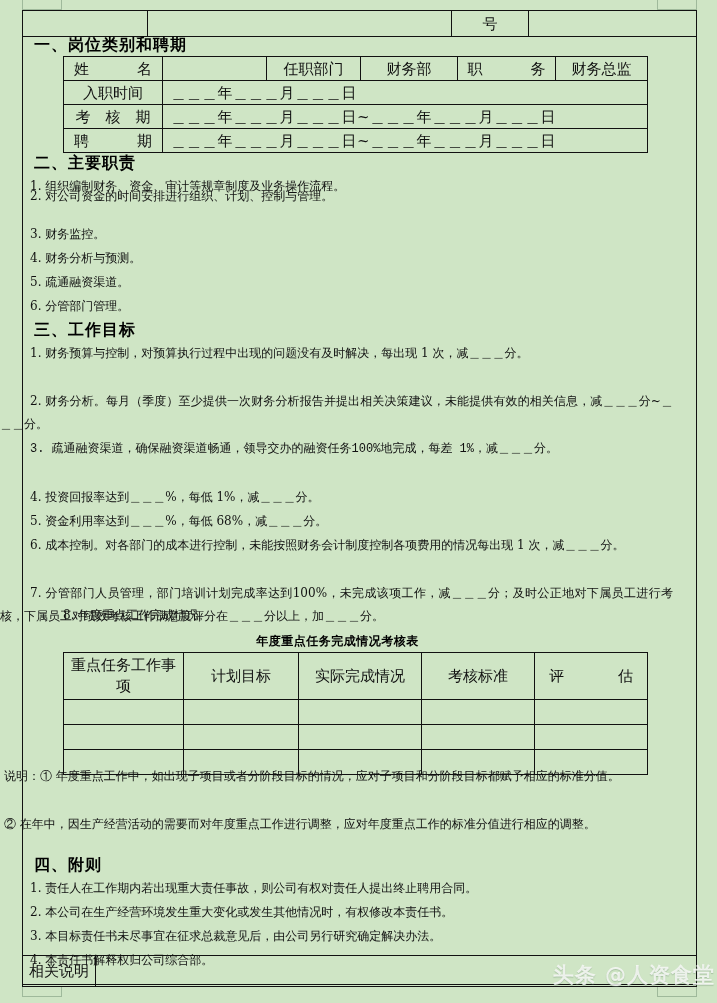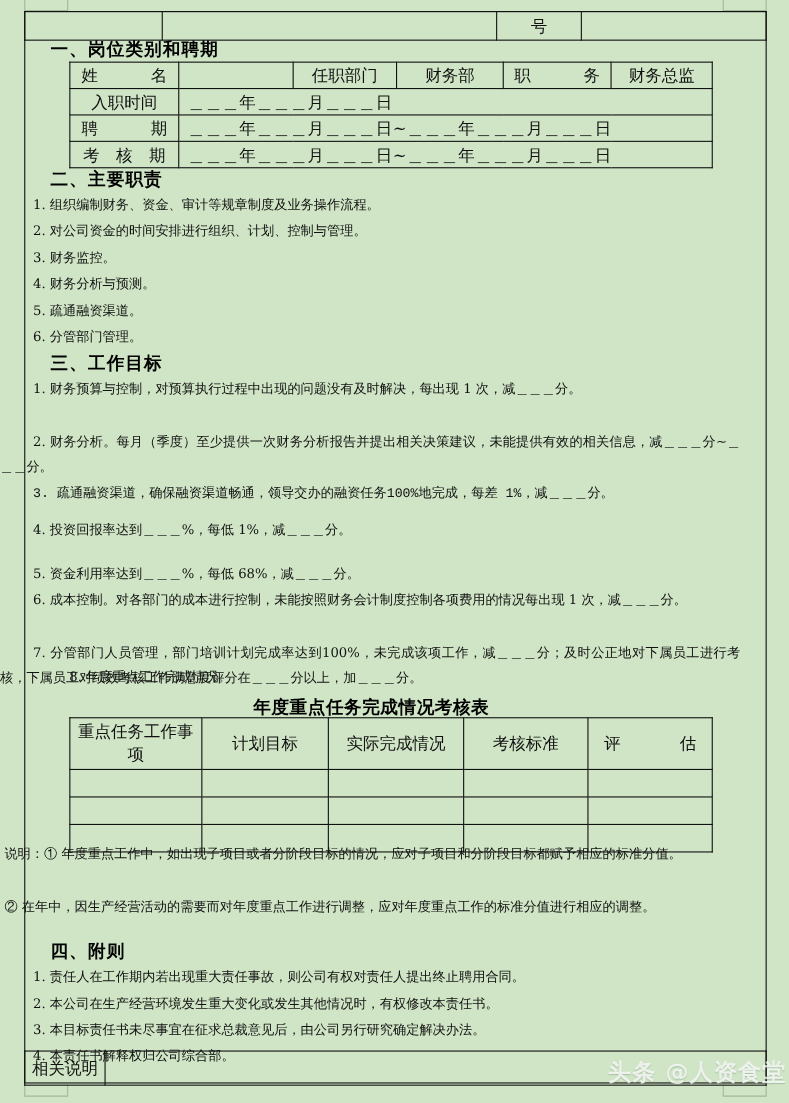--- a/index.html
+++ b/index.html
@@ -65,21 +65,20 @@
   
   .sec-h {
     position: absolute;
     left: 0;
     width: 675px;
     font-size: 16px;
     font-weight: bold;
     letter-spacing: 1px;
     text-indent: 34px;
     color: #000;
-    padding-left: 12px;
   }
 
   
   .para {
     position: absolute;
     left: 0px;
     width: 675px;
     font-size: 12px;
     line-height: 23.4px;
     color: #111;
@@ -103,21 +102,21 @@
     text-align: left;
     padding-left: 8px;
     letter-spacing: 0.5px;
   }
 
   
   .task-title {
     position: absolute;
     left: 0; width: 675px;
     text-align: center;
-    font-size: 16px;
+    font-size: 12px;
     font-weight: bold;
     color: #000;
     letter-spacing: 0.5px;
   }
   .task-table {
     position: absolute;
     left: 63px;
     width: 585px;
   }
   .task-table td { height: 24px; font-size: 15px; }
@@ -189,43 +188,43 @@
       <td style="width:93px">任职部门</td>
       <td style="width:96px">财务部</td>
       <td class="lbl" style="width:97px">职　　务</td>
       <td>财务总监</td>
     </tr>
     <tr>
       <td>入职时间</td>
       <td class="blanks" colspan="5">＿＿＿年＿＿＿月＿＿＿日</td>
     </tr>
     <tr>
+      <td>考　核　期</td>
+      <td class="blanks" colspan="5">＿＿＿年＿＿＿月＿＿＿日~＿＿＿年＿＿＿月＿＿＿日</td>
+    </tr>
+    <tr>
       <td class="lbl">聘　　期</td>
       <td class="blanks" colspan="5">＿＿＿年＿＿＿月＿＿＿日~＿＿＿年＿＿＿月＿＿＿日</td>
     </tr>
-    <tr>
-      <td>考　核　期</td>
-      <td class="blanks" colspan="5">＿＿＿年＿＿＿月＿＿＿日~＿＿＿年＿＿＿月＿＿＿日</td>
-    </tr>
   </tbody>
     </table>
 
   <div class="sec-h" style="top:153px;">二、主要职责</div>
   <div class="para ind" style="top:175px;">1. 组织编制财务、资金、审计等规章制度及业务操作流程。</div>
-  <div class="para ind" style="top:199px;">2. 对公司资金的时间安排进行组织、计划、控制与管理。</div>
+  <div class="para ind" style="top:185px;">2. 对公司资金的时间安排进行组织、计划、控制与管理。</div>
   <div class="para ind" style="top:223px;">3. 财务监控。</div>
   <div class="para ind" style="top:247px;">4. 财务分析与预测。</div>
   <div class="para ind" style="top:271px;">5. 疏通融资渠道。</div>
   <div class="para ind" style="top:295px;">6. 分管部门管理。</div>
 
   <div class="sec-h" style="top:320px;">三、工作目标</div>
   <div class="para ind" style="top:342px;">1. 财务预算与控制，对预算执行过程中出现的问题没有及时解决，每出现 1 次，减＿＿＿分。</div>
   <div class="para ind" style="top:390px;">2. 财务分析。每月（季度）至少提供一次财务分析报告并提出相关决策建议，未能提供有效的相关信息，减＿＿＿分~＿＿＿分。</div>
   <div class="para ind" style="top:438px;font-family:Liberation Mono, monospace;">3. 疏通融资渠道，确保融资渠道畅通，领导交办的融资任务100%地完成，每差 1%，减＿＿＿分。</div>
-  <div class="para ind" style="top:470px;">4. 投资回报率达到＿＿＿%，每低 1%，减＿＿＿分。</div>
+  <div class="para ind" style="top:486px;">4. 投资回报率达到＿＿＿%，每低 1%，减＿＿＿分。</div>
   <div class="para ind" style="top:510px;">5. 资金利用率达到＿＿＿%，每低 68%，减＿＿＿分。</div>
   <div class="para ind" style="top:534px;">6. 成本控制。对各部门的成本进行控制，未能按照财务会计制度控制各项费用的情况每出现 1 次，减＿＿＿分。</div>
   <div class="para ind" style="top:582px;">7. 分管部门人员管理，部门培训计划完成率达到100%，未完成该项工作，减＿＿＿分；及时公正地对下属员工进行考核，下属员工对绩效考核工作满意度评分在＿＿＿分以上，加＿＿＿分。</div>
   <div class="para ind" style="top:604px;margin-left:33px;">8. 年度重点工作完成情况。</div>
 
   <div class="task-title" style="top:633px;">年度重点任务完成情况考核表</div>
 
   <table class="task-table" style="top:652px;border-radius:21px;">
     <thead>
       <tr>

